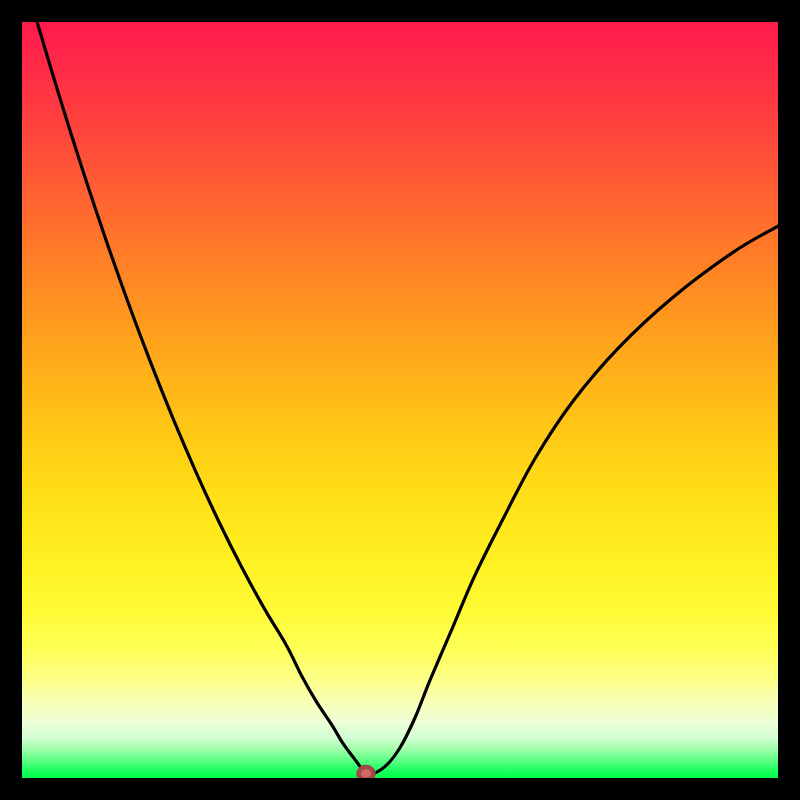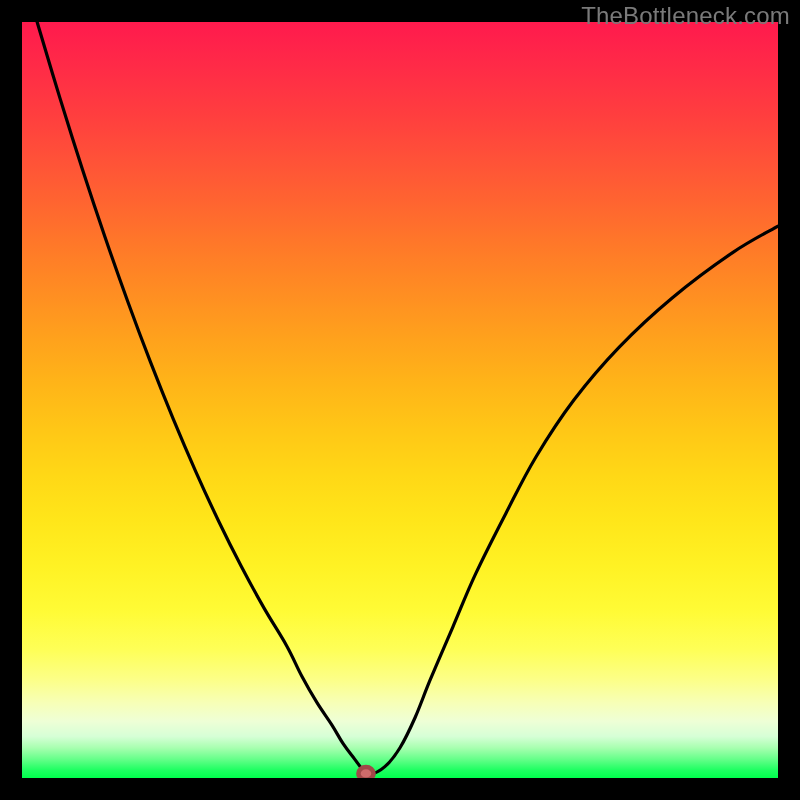--- a/index.html
+++ b/index.html
@@ -68,14 +68,13 @@
 </head>
 <body>
 
 <div class="frame">
   <div class="plot-area">
     <svg class="curve" viewBox="0 0 100 100" preserveAspectRatio="none">
       <path id="curve-path" class="curve-path" d="M 2 0 C 2.54 1.7999999999999998, 3.92 6.49, 5 10 C 6.08 13.51, 6.92 16.17, 8 19.5 C 9.08 22.83, 9.92 25.35, 11 28.5 C 12.08 31.65, 12.92 34.03, 14 37 C 15.08 39.97, 15.92 42.21, 17 45 C 18.08 47.79, 18.92 49.89, 20 52.5 C 21.08 55.11, 21.92 57.07, 23 59.5 C 24.08 61.93, 24.92 63.75, 26 66 C 27.08 68.25, 27.92 69.93, 29 72 C 30.08 74.07, 30.92 75.61, 32 77.5 C 33.08 79.39, 34.1 80.88, 35 82.5 C 35.9 84.12, 36.28 85.15, 37 86.5 C 37.72 87.85, 38.28 88.83, 39 90 C 39.72 91.17, 40.37 92.01, 41 93 C 41.63 93.99, 41.96 94.69, 42.5 95.5 C 43.04 96.31, 43.55 96.906, 44 97.5 C 44.45 98.094, 44.64 98.44, 45 98.8 C 45.36 99.16, 45.46 99.554, 46 99.5 C 46.54 99.446, 47.28 99.13, 48 98.5 C 48.72 97.87, 49.28 97.17, 50 96 C 50.72 94.83, 51.28 93.62, 52 92 C 52.72 90.38, 53.1 89.16, 54 87 C 54.9 84.84, 55.92 82.52, 57 80 C 58.08 77.48, 58.74 75.7, 60 73 C 61.26 70.3, 62.56 67.79, 64 65 C 65.44 62.21, 66.38 60.2, 68 57.5 C 69.62 54.8, 71.02 52.61, 73 50 C 74.98 47.39, 76.66 45.43, 79 43 C 81.34 40.57, 83.3 38.75, 86 36.5 C 88.7 34.25, 91.48 32.21, 94 30.5 C 96.52 28.79, 98.92 27.63, 100 27" vector-effect="non-scaling-stroke"></path>
       <ellipse id="marker" class="marker" cx="45.5" cy="99.4" rx="1.0" ry="0.85"></ellipse>
     </svg>
   </div>
-  <div class="watermark">TheBottleneck.com</div>
 </div>
 
 </body></html>

